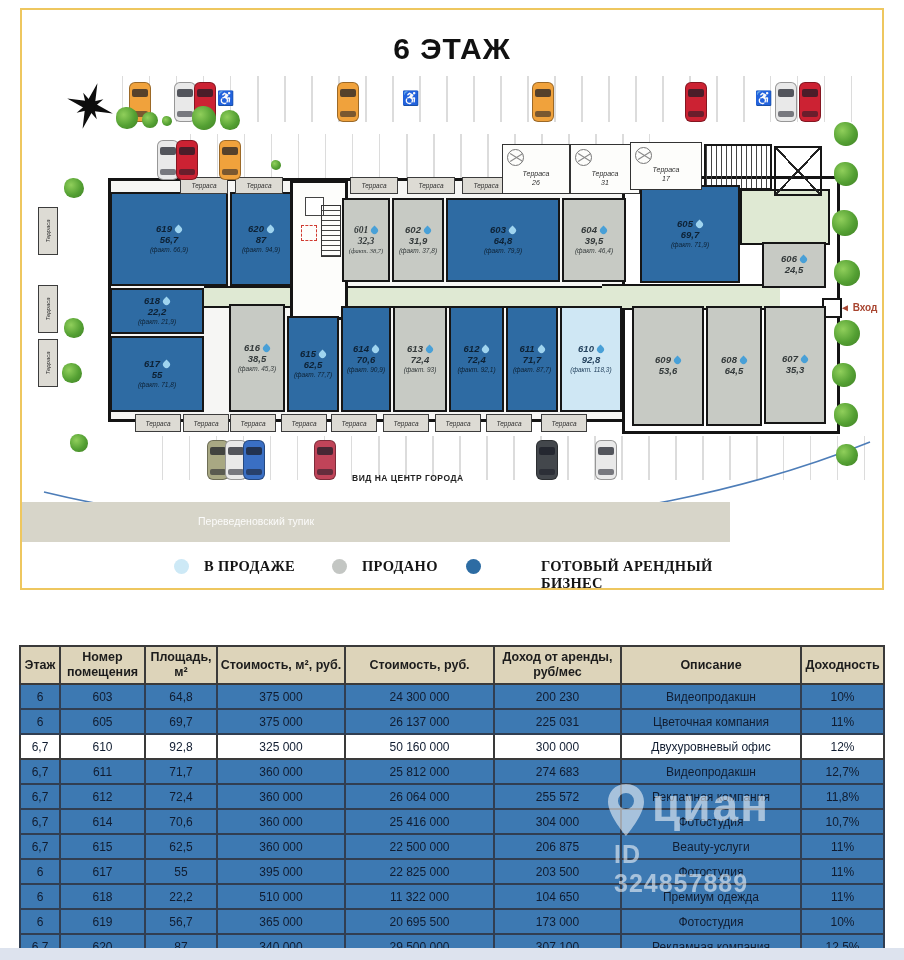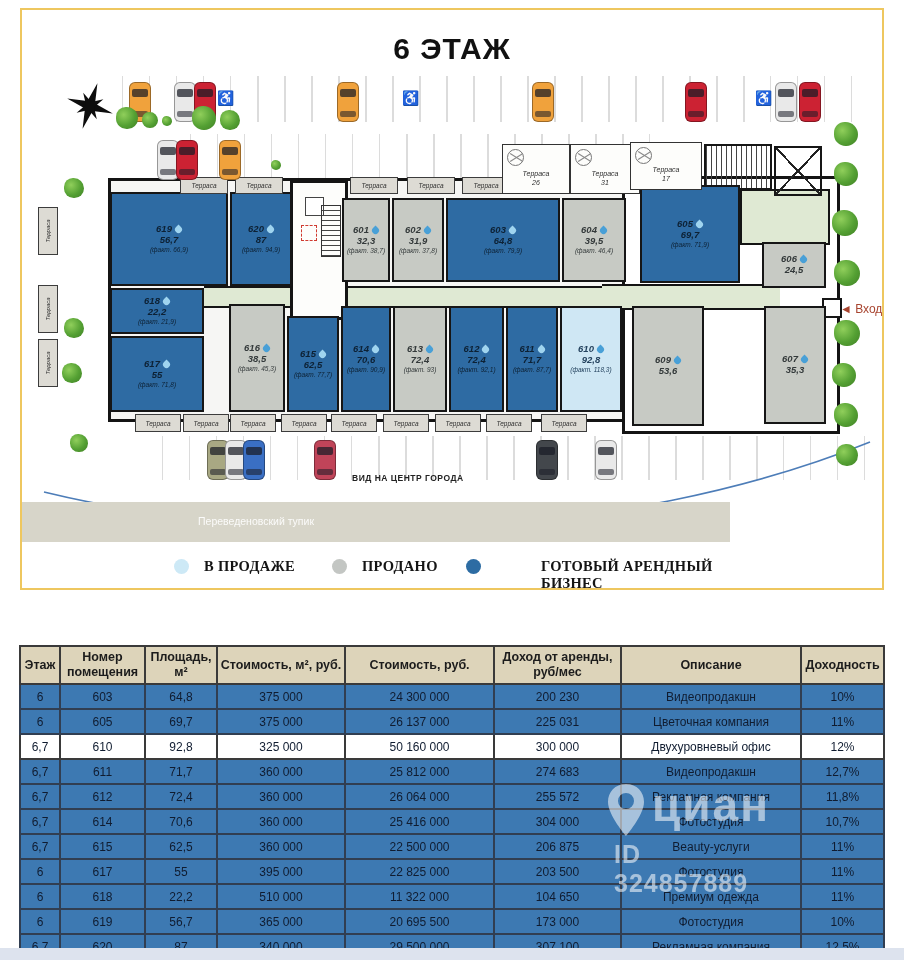--- a/index.html
+++ b/index.html
@@ -62,21 +62,21 @@
   .vtext{transform:rotate(-90deg);white-space:nowrap;font-size:6px;}
   .fan{position:absolute;left:4px;top:4px;width:15px;height:15px;border:1px solid #777;border-radius:50%;}
   .fan::before,.fan::after{content:"";position:absolute;left:50%;top:0;width:1px;height:100%;background:#888;}
   .fan::before{transform:rotate(-58deg);} .fan::after{transform:rotate(58deg);}
 
   .badge{position:absolute;background:#fff;border:1.4px solid #b63a4e;display:flex;align-items:center;
          padding:1px 3px;gap:2px;}
   .badge .star{color:#e8772a;font-size:8px;}
   .badge .btxt{font-size:5.2px;line-height:1.25;color:#2a5d8f;font-weight:bold;}
   .pct{position:absolute;font-size:22px;font-weight:bold;font-style:italic;color:#93278f;}
-  .entr{position:absolute;font-size:12px;color:#a8442f;font-weight:normal;white-space:nowrap;}
+  .entr{position:absolute;font-size:10px;color:#a8442f;font-weight:bold;white-space:nowrap;}
   .notch{position:absolute;background:#fff;border:2px solid #161616;}
 
   #view-curve{position:absolute;left:10px;top:420px;}
   #view-label{position:absolute;left:330px;top:463px;width:240px;text-align:left;
               font-size:8.5px;font-weight:bold;letter-spacing:.5px;color:#222;}
   #street-bar{position:absolute;left:0;top:492px;width:708px;height:40px;background:#d7d5c9;}
   #street-label{position:absolute;left:176px;top:13px;font-size:10.5px;color:rgba(255,255,255,.9);}
 
   
   #legend{position:absolute;left:0;top:546px;width:732px;height:26px;font-family:Liberation Serif, serif;}
@@ -179,21 +179,21 @@
       <div class="room rented" style="left: 208px; top: 182px; width: 62px; height: 94px;">
         <div class="rlabel">
           <div class="rline">
             <span class="rnum">620</span>
             <span class="drop"></span>
           </div>
           <div class="rarea">87</div>
           <div class="rfact">(факт. 94,9)</div>
         </div>
       </div>
-      <div class="room sold" style="left: 320px; top: 188px; width: 48px; height: 84px;">
+      <div class="room sold" style="left: 320px; top: 188px; width: 48px; height: 84px; font-family: Liberation Serif, serif;">
         <div class="rlabel">
           <div class="rline">
             <span class="rnum">601</span>
             <span class="drop"></span>
           </div>
           <div class="rarea">32,3</div>
           <div class="rfact">(факт. 38,7)</div>
         </div>
       </div>
       <div class="room sold" style="left: 370px; top: 188px; width: 52px; height: 84px;">
@@ -335,20 +335,29 @@
           <div class="rarea">24,5</div>
         </div>
       </div>
       <div class="room sold" style="left: 610px; top: 296px; width: 72px; height: 120px;">
         <div class="rlabel">
           <div class="rline">
             <span class="rnum">609</span>
             <span class="drop"></span>
           </div>
           <div class="rarea">53,6</div>
+        </div>
+      </div>
+      <div class="room sold" style="left: 684px; top: 296px; width: 56px; height: 120px;">
+        <div class="rlabel">
+          <div class="rline">
+            <span class="rnum">608</span>
+            <span class="drop"></span>
+          </div>
+          <div class="rarea">64,5</div>
         </div>
       </div>
       <div class="room sold" style="left: 742px; top: 296px; width: 62px; height: 118px;">
         <div class="rlabel">
           <div class="rline">
             <span class="rnum">607</span>
             <span class="drop"></span>
           </div>
           <div class="rarea">35,3</div>
         </div>

